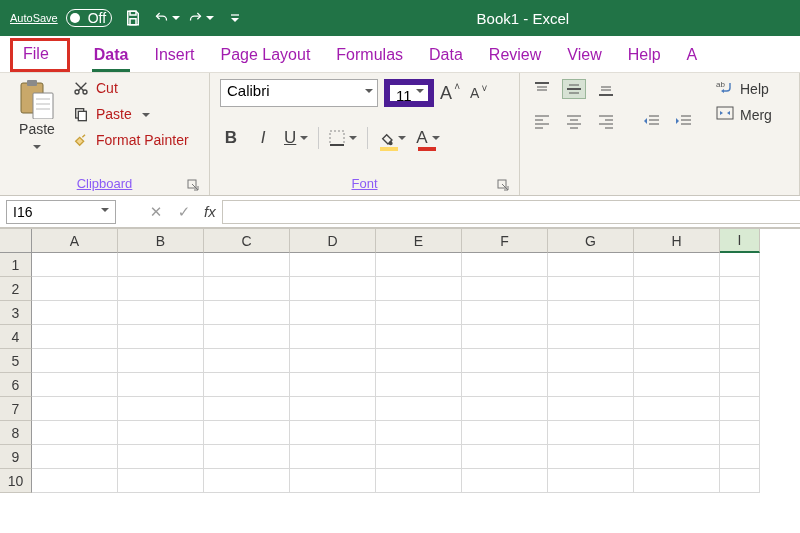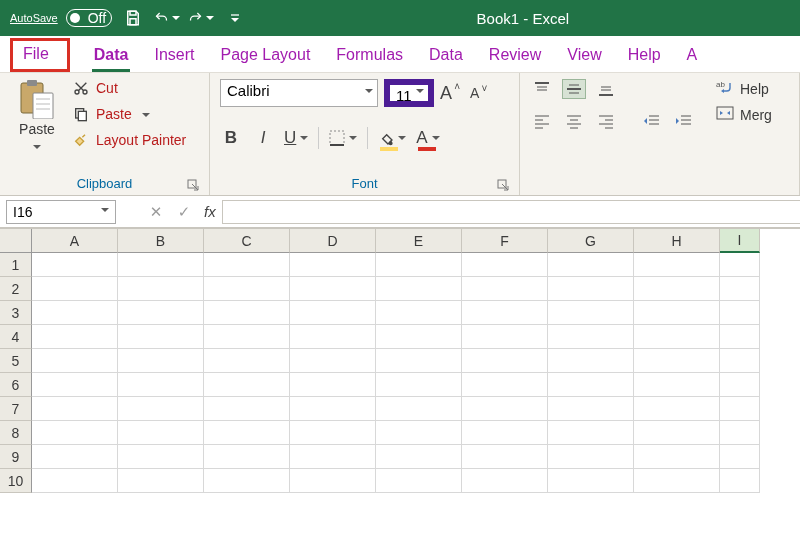--- a/index.html
+++ b/index.html
@@ -18,21 +18,21 @@
   
   .tabs { display: flex; align-items: flex-end; height: 36px; padding-left: 12px; background: #fff; gap: 22px; font-size: 16px; color: #a21caf; }
   .tab { padding: 6px 2px 8px 2px; cursor: default; }
   .tab.file { border: 3px solid #d93025; padding: 4px 18px 6px 10px; margin-left: -2px; }
   .tab.active { font-weight: 600; border-bottom: 3px solid #217346; padding-bottom: 5px; }
 
   
   .ribbon { background: #f5f3ee; border-top: 1px solid #e1ded7; border-bottom: 1px solid #c9c6be; height: 124px; display: flex; }
   .group { border-right: 1px solid #d4d1c8; padding: 6px 10px 2px 10px; display: flex; flex-direction: column; justify-content: space-between; }
   .group-body { flex: 1; display: flex; gap: 8px; }
-  .group-label { text-align: center; font-size: 13px; color: #0369a1; padding: 2px 0; position: relative; }
+  .group-label { text-align: center; font-size: 13px; color: #8b5cf6; padding: 2px 0; position: relative; text-decoration: underline; }
   .dlg-launch { position: absolute; right: 0; bottom: 2px; width: 12px; height: 12px; }
   .dlg-launch svg { display: block; }
 
   
   .paste-col { display: flex; flex-direction: column; align-items: center; width: 54px; gap: 2px; }
   .paste-icon { width: 36px; height: 40px; position: relative; }
   .paste-label { font-size: 14px; color: #3b3b3b; }
   .paste-drop::after { content: ""; display: inline-block; border: 4px solid transparent; border-top-color: #5a5a5a; margin-top: 2px; }
   .clip-rows { display: flex; flex-direction: column; gap: 8px; font-size: 14px; color: #b91c1c; }
   .clip-row { display: flex; align-items: center; gap: 6px; }
@@ -170,21 +170,21 @@
           <span>Paste</span>
           <span class="mini-chev"></span>
         </div>
         <div class="clip-row">
           <span class="ic">
             <svg width="16" height="16" viewBox="0 0 24 24" fill="none" stroke="#c9a03a" stroke-width="2">
                 <path d="M4 14l6-6 6 6-6 6z" fill="#f4d58d"></path>
                 <path d="M14 8l4-4"></path>
               </svg>
           </span>
-          <span>Layout Painter</span>
+          <span>Format Painter</span>
         </div>
       </div>
     </div>
     <div class="group-label">
       <span>Clipboard</span>
       <span class="dlg-launch">
         <svg width="12" height="12" viewBox="0 0 12 12">
             <rect x="1" y="1" width="8" height="8" fill="none" stroke="#777"></rect>
             <path d="M5 5 L11 11 M11 7 V11 H7" stroke="#777" fill="none"></path>
           </svg>

